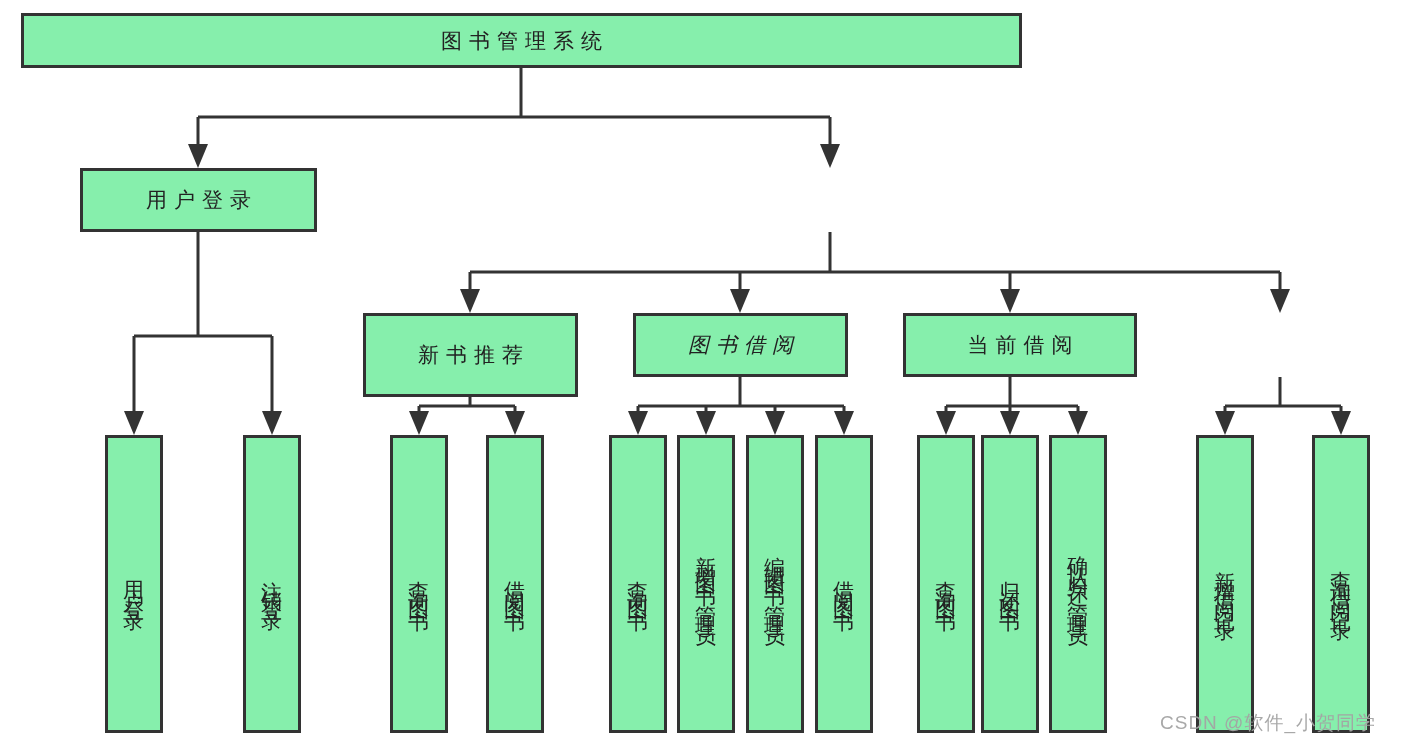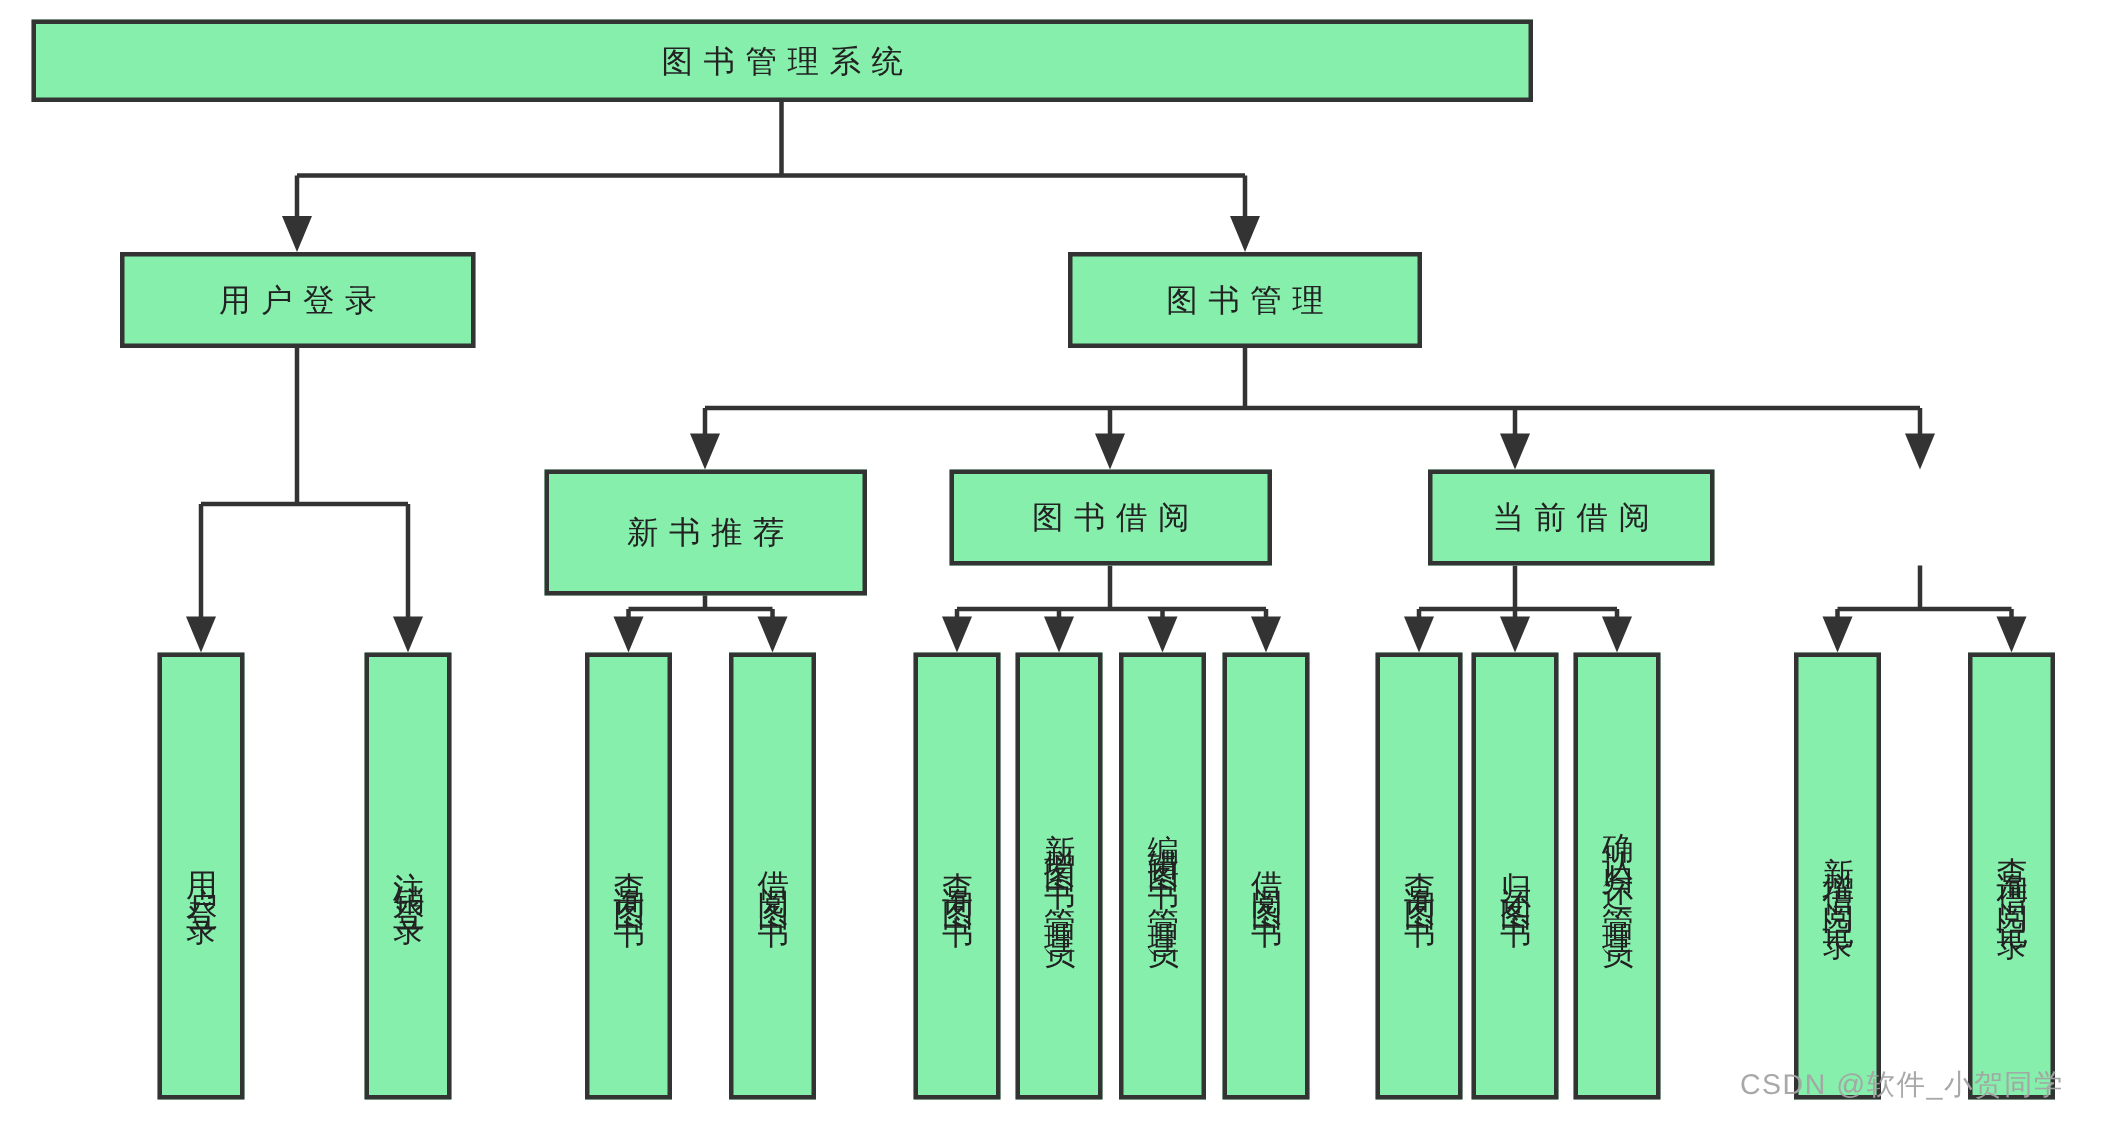--- a/index.html
+++ b/index.html
@@ -106,31 +106,28 @@
     </g>
   </svg>
 
   <div class="box h" style="left:21px; top:13px; width:1001px; height:55px;">
     <span class="lbl">图书管理系统</span>
   </div>
 
   <div class="box h" style="left:80px; top:168px; width:237px; height:64px;">
     <span class="lbl">用户登录</span>
   </div>
-  <div class="box h" style="left:712px; top:168px; width:236px; height:64px;">
-    <span class="lbl">图书管理</span>
-  </div>
 
   <div class="box h" style="left:363px; top:313px; width:215px; height:84px;">
     <span class="lbl">新书推荐</span>
   </div>
-  <div class="box h" style="left:633px; top:313px; width:215px; height:64px;">
+  <div class="box h" style="left:633px; top:313px; width:215px; height:64px;font-style:italic;">
     <span class="lbl">图书借阅</span>
   </div>
-  <div class="box h" style="left:952px; top:313px; width:191px; height:64px;">
+  <div class="box h" style="left:903px; top:313px; width:234px; height:64px;">
     <span class="lbl">当前借阅</span>
   </div>
 
   <div class="box v" style="left:105px; top:435px; width:58px; height:298px;">
     <span class="vlbl">用户登录</span>
   </div>
   <div class="box v" style="left:243px; top:435px; width:58px; height:298px;">
     <span class="vlbl">注销登录</span>
   </div>
 

